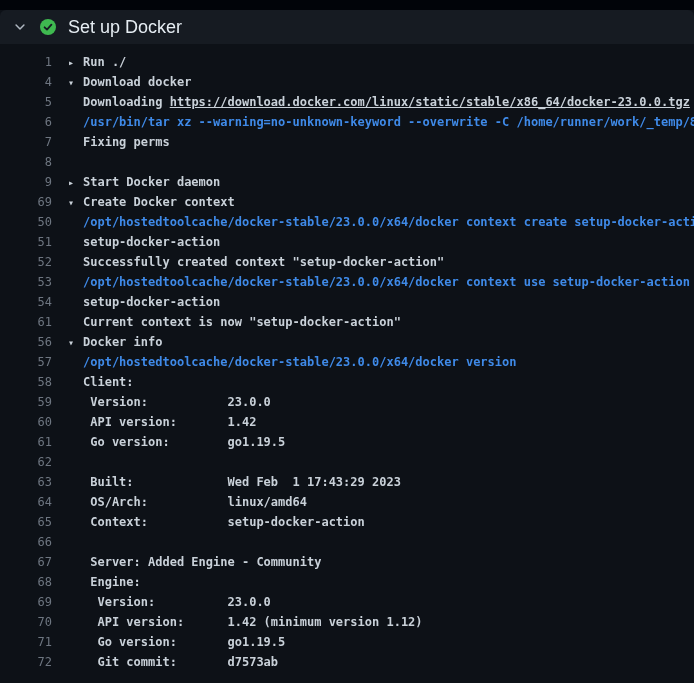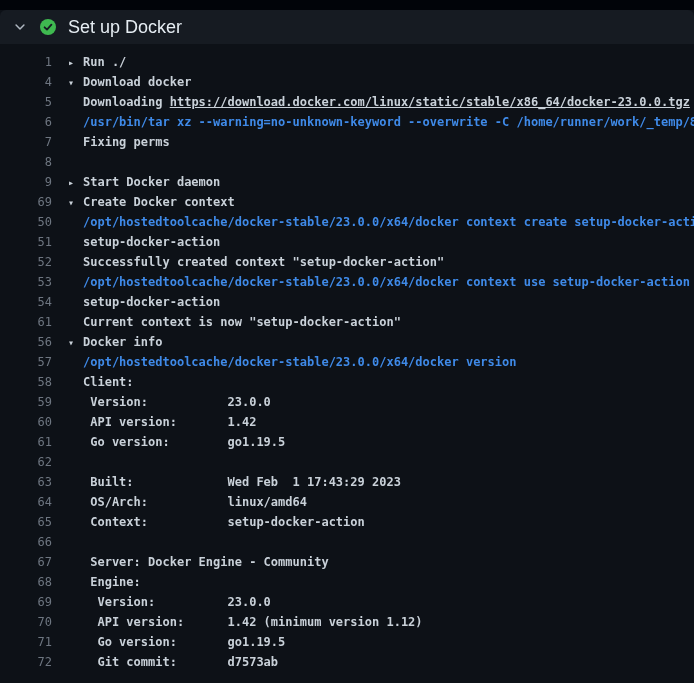--- a/index.html
+++ b/index.html
@@ -92,20 +92,20 @@
       <div class="log-line"><span class="line-num">57</span><span class="line-content indent"><span class="seg-command">/opt/hostedtoolcache/docker-stable/23.0.0/x64/docker version</span></span></div>
       <div class="log-line"><span class="line-num">58</span><span class="line-content indent"><span class="seg-plain">Client:</span></span></div>
       <div class="log-line"><span class="line-num">59</span><span class="line-content indent"><span class="seg-plain"> Version:           23.0.0</span></span></div>
       <div class="log-line"><span class="line-num">60</span><span class="line-content indent"><span class="seg-plain"> API version:       1.42</span></span></div>
       <div class="log-line"><span class="line-num">61</span><span class="line-content indent"><span class="seg-plain"> Go version:        go1.19.5</span></span></div>
       <div class="log-line"><span class="line-num">62</span></div>
       <div class="log-line"><span class="line-num">63</span><span class="line-content indent"><span class="seg-plain"> Built:             Wed Feb  1 17:43:29 2023</span></span></div>
       <div class="log-line"><span class="line-num">64</span><span class="line-content indent"><span class="seg-plain"> OS/Arch:           linux/amd64</span></span></div>
       <div class="log-line"><span class="line-num">65</span><span class="line-content indent"><span class="seg-plain"> Context:           setup-docker-action</span></span></div>
       <div class="log-line"><span class="line-num">66</span><span class="line-content indent"><span class="seg-plain"></span></span></div>
-      <div class="log-line"><span class="line-num">67</span><span class="line-content indent"><span class="seg-plain"> Server: Docker Engine - Community</span></span></div>
+      <div class="log-line"><span class="line-num">67</span><span class="line-content indent"><span class="seg-plain"> Server: Added Engine - Community</span></span></div>
       <div class="log-line"><span class="line-num">68</span><span class="line-content indent"><span class="seg-plain"> Engine:</span></span></div>
       <div class="log-line"><span class="line-num">69</span><span class="line-content indent"><span class="seg-plain">  Version:          23.0.0</span></span></div>
       <div class="log-line"><span class="line-num">70</span><span class="line-content indent"><span class="seg-plain">  API version:      1.42 (minimum version 1.12)</span></span></div>
       <div class="log-line"><span class="line-num">71</span><span class="line-content indent"><span class="seg-plain">  Go version:       go1.19.5</span></span></div>
       <div class="log-line"><span class="line-num">72</span><span class="line-content indent"><span class="seg-plain">  Git commit:       d7573ab</span></span></div>
     </div>
 </div>
 
 </body></html>

